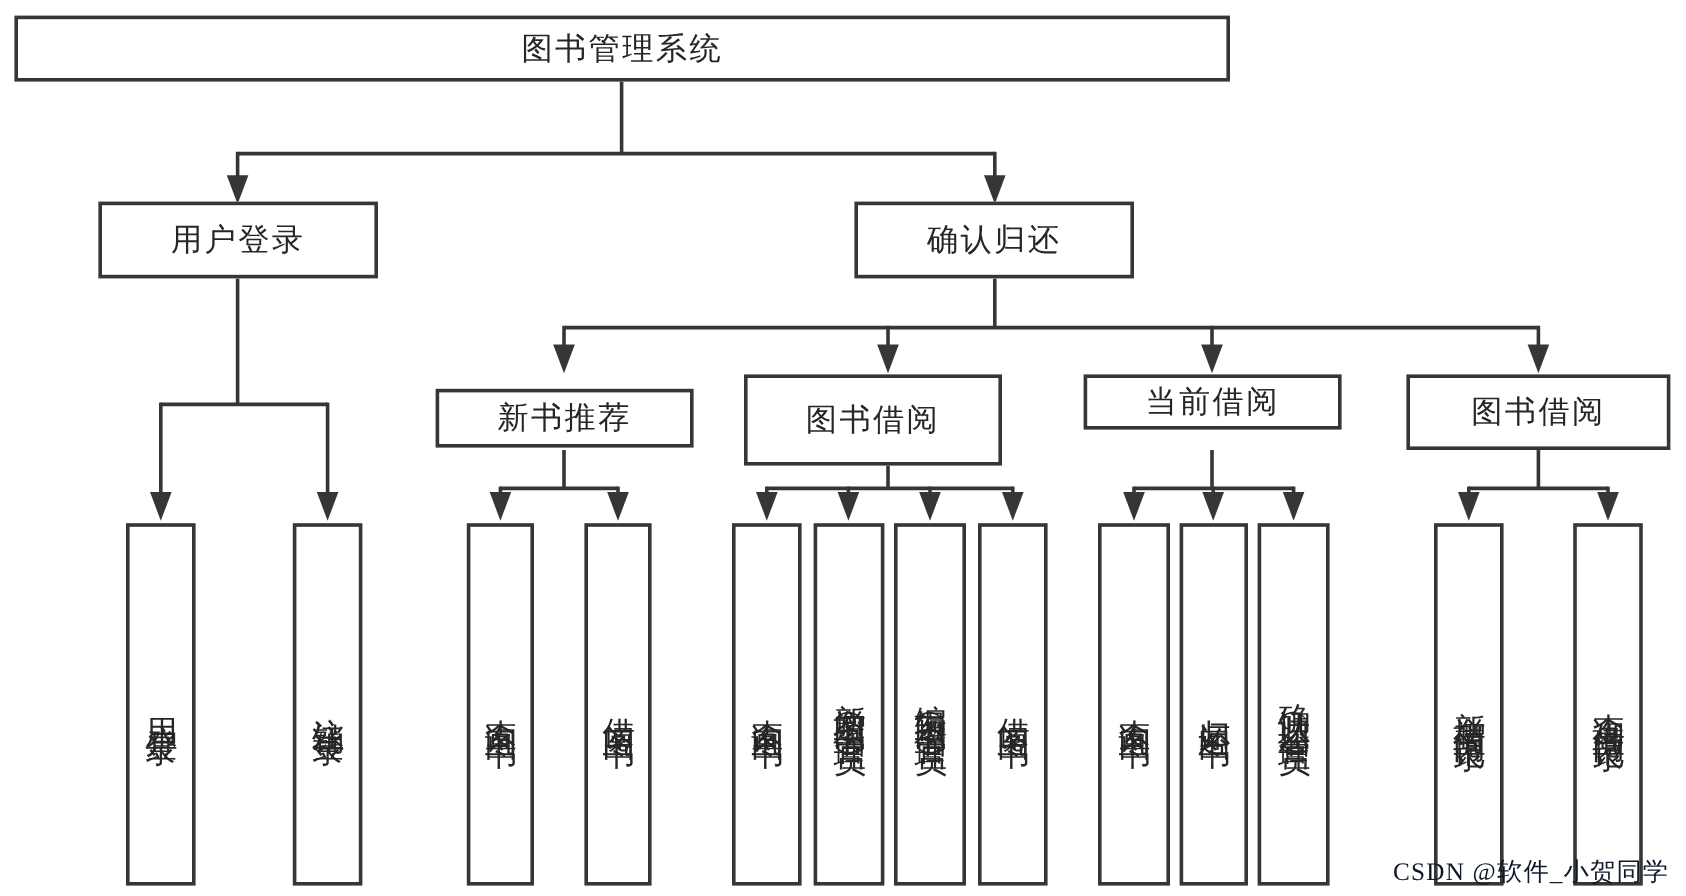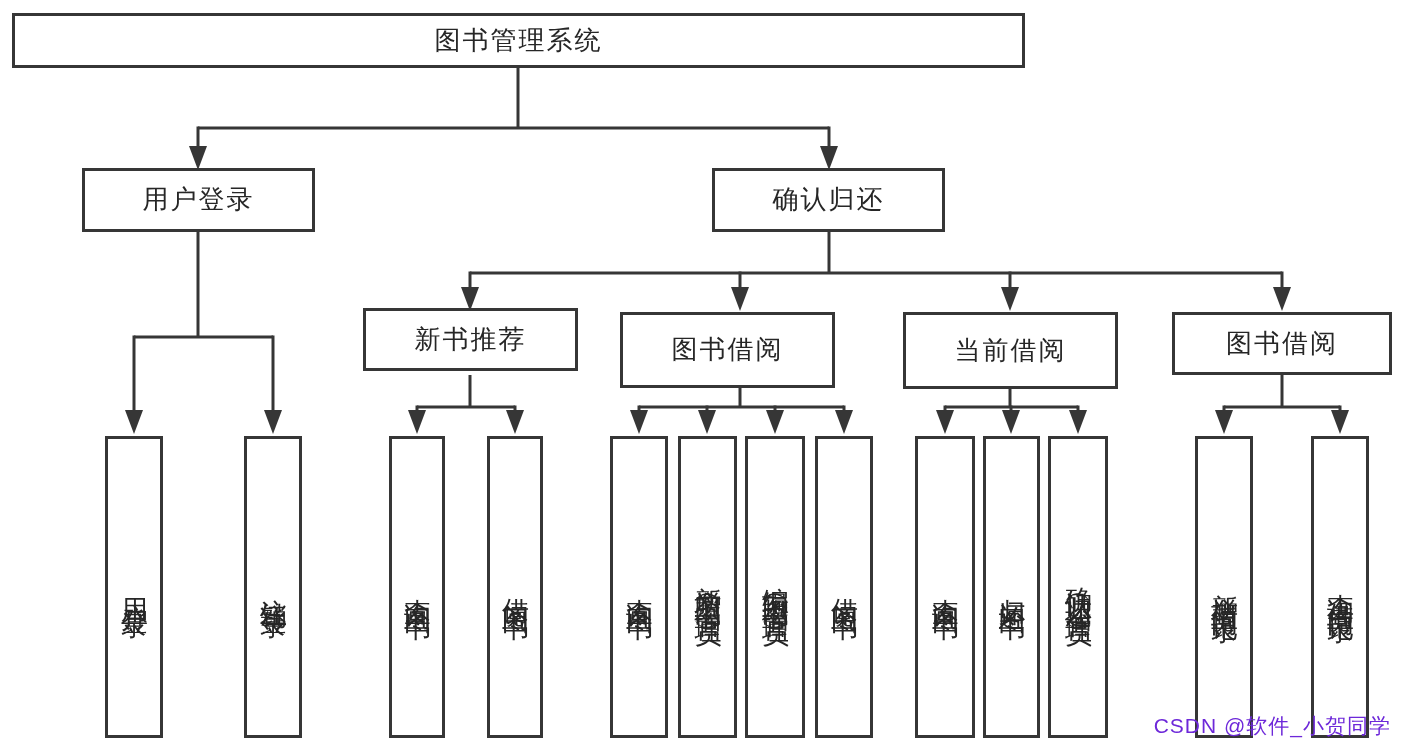--- a/index.html
+++ b/index.html
@@ -1,20 +1,20 @@
 <!DOCTYPE html>
 <html><head>
 <meta charset="utf-8">
 <style>
   html,body{margin:0;padding:0;background:#ffffff;}
   .canvas{
     position:relative;
     width:1405px;height:747px;
     background:#ffffff;
-    font-family:Liberation Sans, sans-serif;
+    font-family:Liberation Serif, serif;
     overflow:hidden;
   }
   .connectors{position:absolute;left:0;top:0;}
   .box{
     position:absolute;
     box-sizing:border-box;
     border:3px solid #363636;
     background:#ffffff;
     display:flex;
     align-items:center;
@@ -32,21 +32,21 @@
     letter-spacing:5px;
     line-height:1;
     white-space:normal;
   }
   .watermark{
     position:absolute;
     right:14px;
     top:712px;
     font-size:21px;
     letter-spacing:1px;
-    color:#6d28d9;
+    color:#0f172a;
   }
 </style>
 </head>
 <body>
 
 <div class="canvas">
 
   <svg class="connectors" width="1405" height="747" viewBox="0 0 1405 747">
     <g stroke="#363636" stroke-width="3" fill="none">
 
@@ -111,23 +111,23 @@
       <polygon points="1215,410 1233,410 1224,434"></polygon>
       <polygon points="1331,410 1349,410 1340,434"></polygon>
     </g>
   </svg>
 
   <div class="box" style="left:12px;top:13px;width:1013px;height:55px">图书管理系统</div>
 
   <div class="box" style="left:82px;top:168px;width:233px;height:64px">用户登录</div>
   <div class="box" style="left:712px;top:168px;width:233px;height:64px">确认归还</div>
 
-  <div class="box" style="left:363px;top:308px;width:215px;height:63px">新书推荐</div>
+  <div class="box" style="left:363px;top:324px;width:215px;height:49px">新书推荐</div>
   <div class="box" style="left:620px;top:312px;width:215px;height:76px">图书借阅</div>
-  <div class="box" style="left:903px;top:312px;width:215px;height:77px">当前借阅</div>
+  <div class="box" style="left:903px;top:312px;width:215px;height:46px">当前借阅</div>
   <div class="box" style="left:1172px;top:312px;width:220px;height:63px">图书借阅</div>
 
   <div class="box vbox" style="left:105px;top:436px;width:58px;height:302px">用户登录</div>
   <div class="box vbox" style="left:244px;top:436px;width:58px;height:302px">注销登录</div>
 
   <div class="box vbox" style="left:389px;top:436px;width:56px;height:302px">查询图书</div>
   <div class="box vbox" style="left:487px;top:436px;width:56px;height:302px">借阅图书</div>
 
   <div class="box vbox" style="left:610px;top:436px;width:58px;height:302px">查询图书</div>
   <div class="box vbox" style="left:678px;top:436px;width:59px;height:302px">新增图书（管理员）</div>

